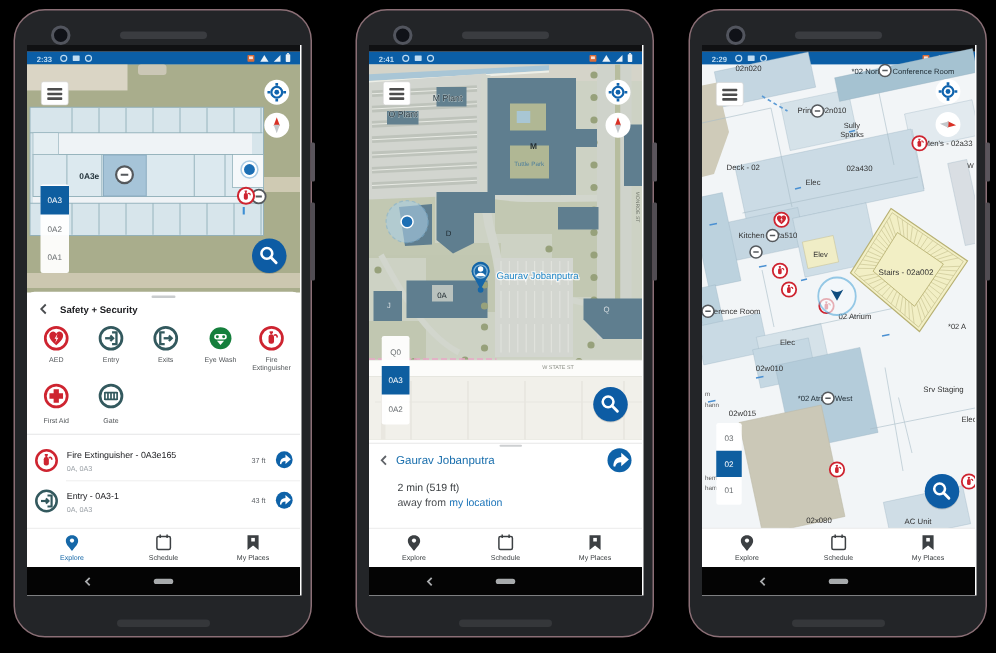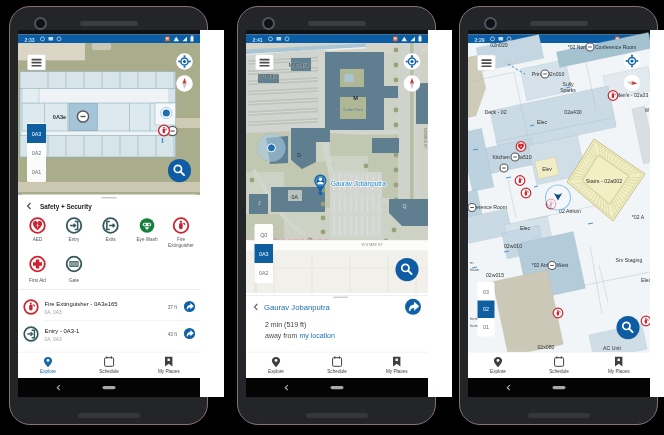--- a/index.html
+++ b/index.html
@@ -7,21 +7,21 @@
   .phone { position:absolute; top:6px; width:199px; height:419px; background:#232528;
            border:1px solid #8B6F76; border-radius:21px; box-sizing:border-box; }
   .cam { position:absolute; left:24px; top:10px; width:9px; height:9px; border-radius:50%;
           background:#101218; border:2px solid #52555e; }
   .ear { position:absolute; left:50%; top:14px; transform:translateX(-50%); width:58px; height:5px;
           border-radius:3px; background:#3A3C40; }
   .chin { position:absolute; left:50%; bottom:6px; transform:translateX(-50%); width:62px; height:5px;
            border-radius:3px; background:#35373A; }
   .btn1 { position:absolute; right:-2.5px; top:88px; width:2.5px; height:26px; background:#5a555c; border-radius:1px; }
   .btn2 { position:absolute; right:-2.5px; top:128px; width:2.5px; height:52px; background:#514d53; border-radius:1px; }
-  .screen { position:absolute; left:7.5px; top:23px; width:206px; height:367px; overflow:hidden; background:#fff; }
+  .screen { position:absolute; left:7.5px; top:23px; width:183px; height:367px; overflow:hidden; background:#fff; }
   svg text { font-family:"Liberation Sans", sans-serif; }
 </style>
 </head>
 <body>
 
 <div class="phone" style="left:9px;">
 
   <div class="cam"></div>
 
   <div class="ear"></div>

